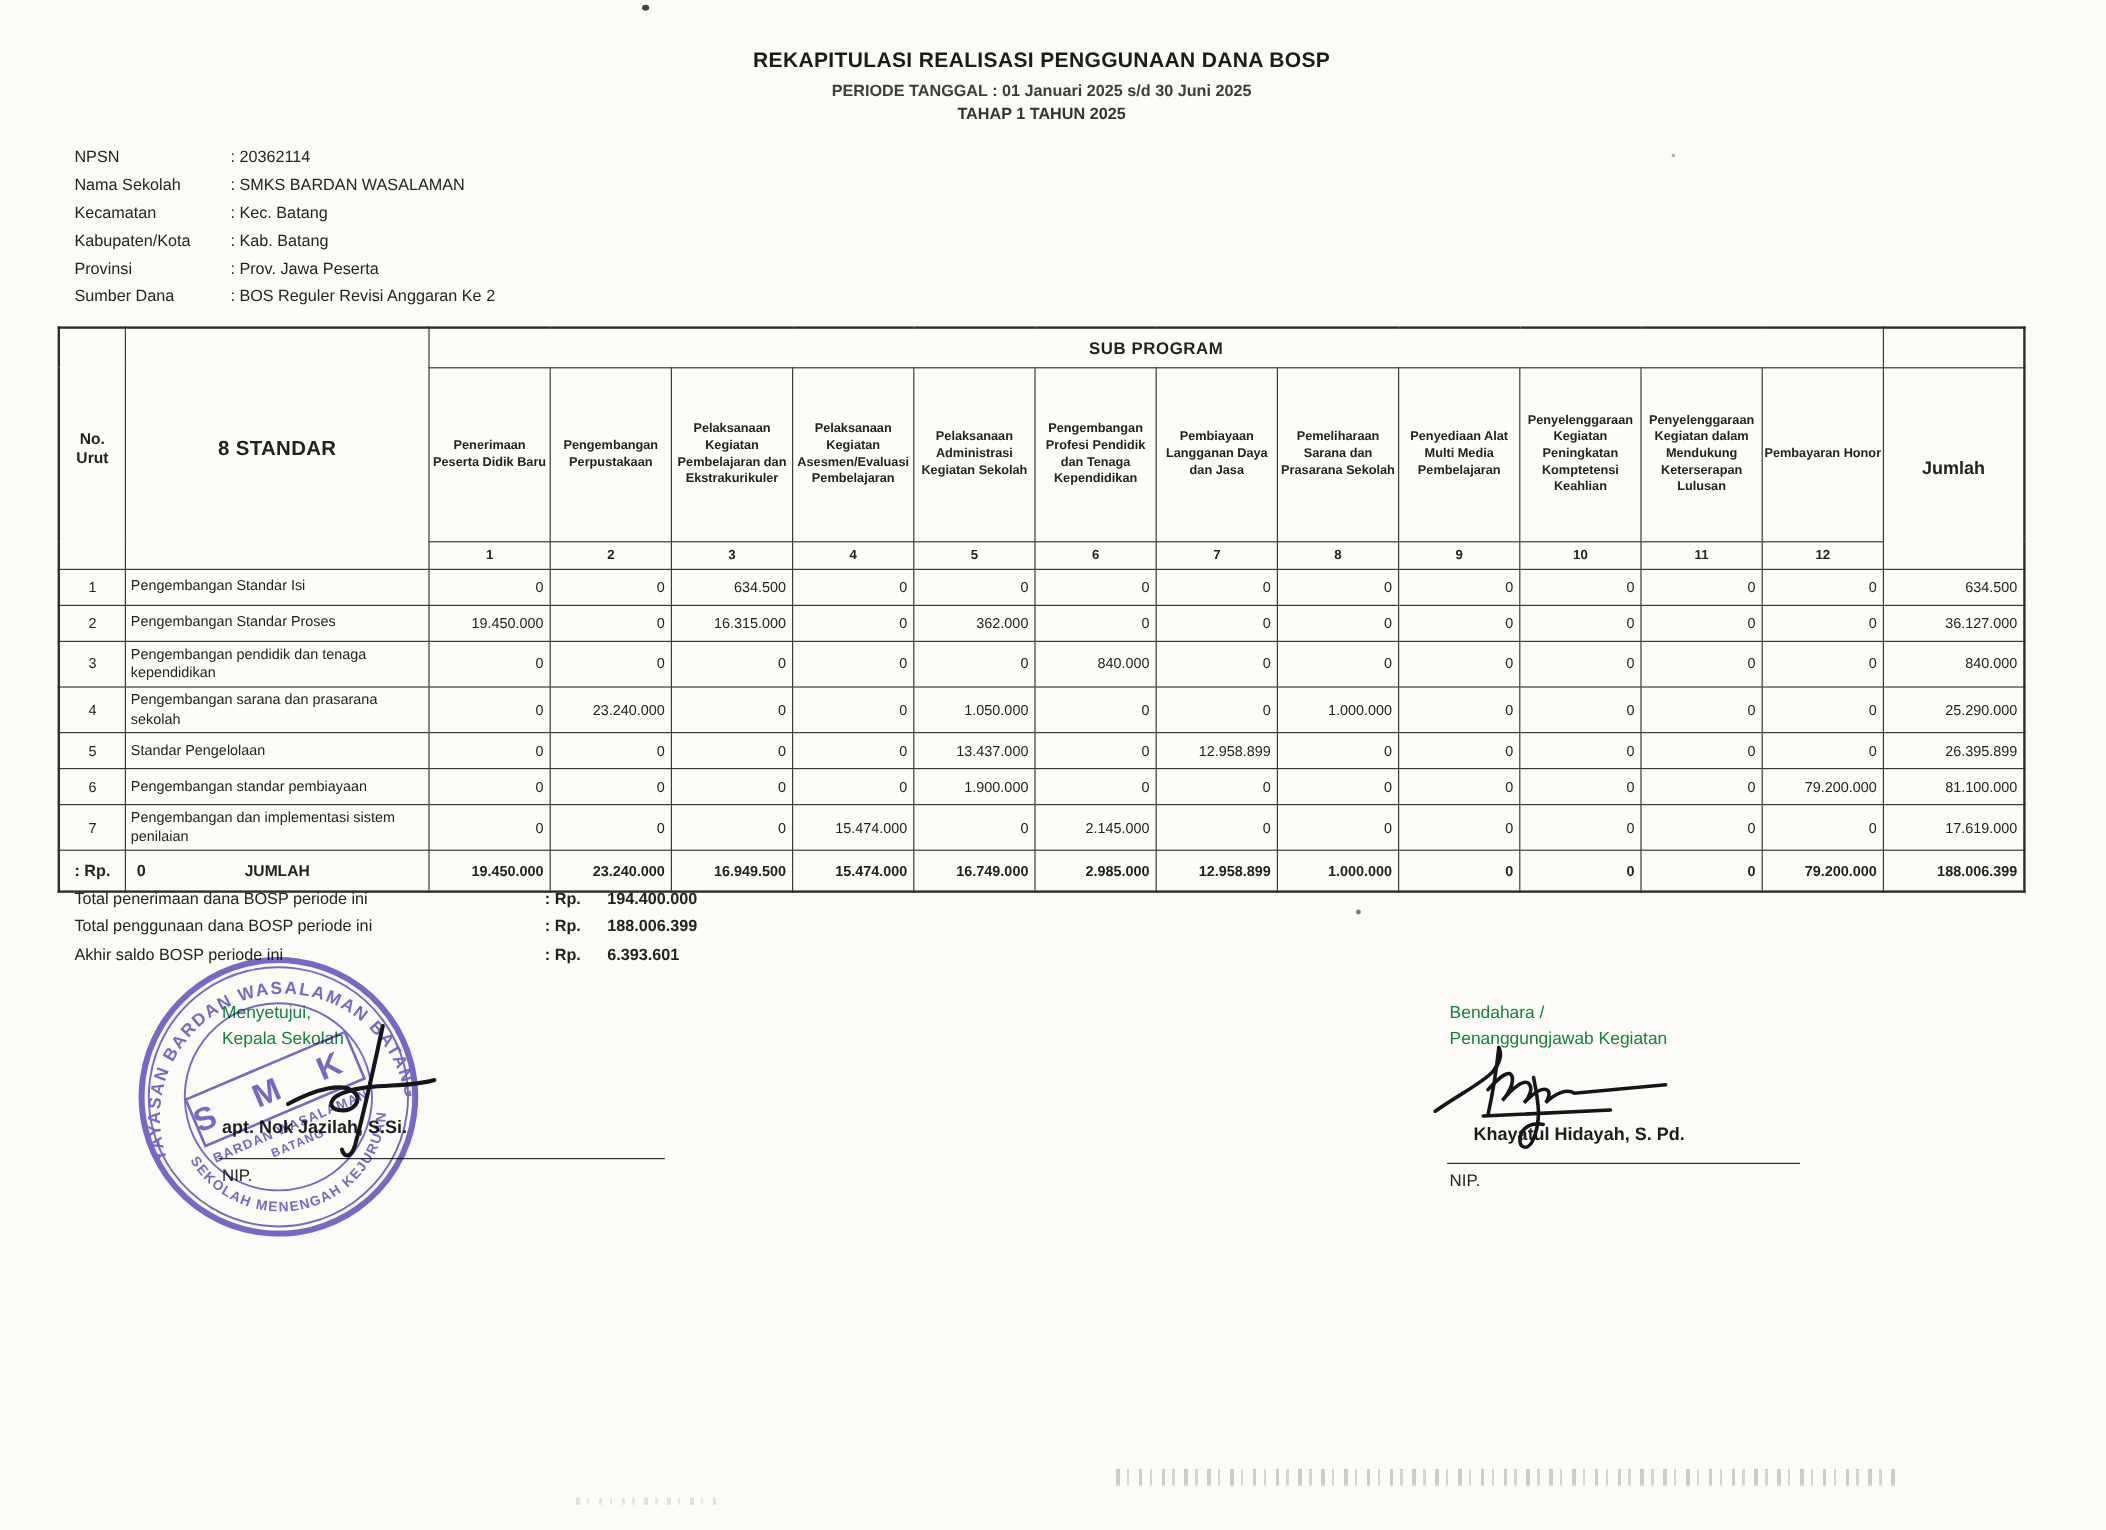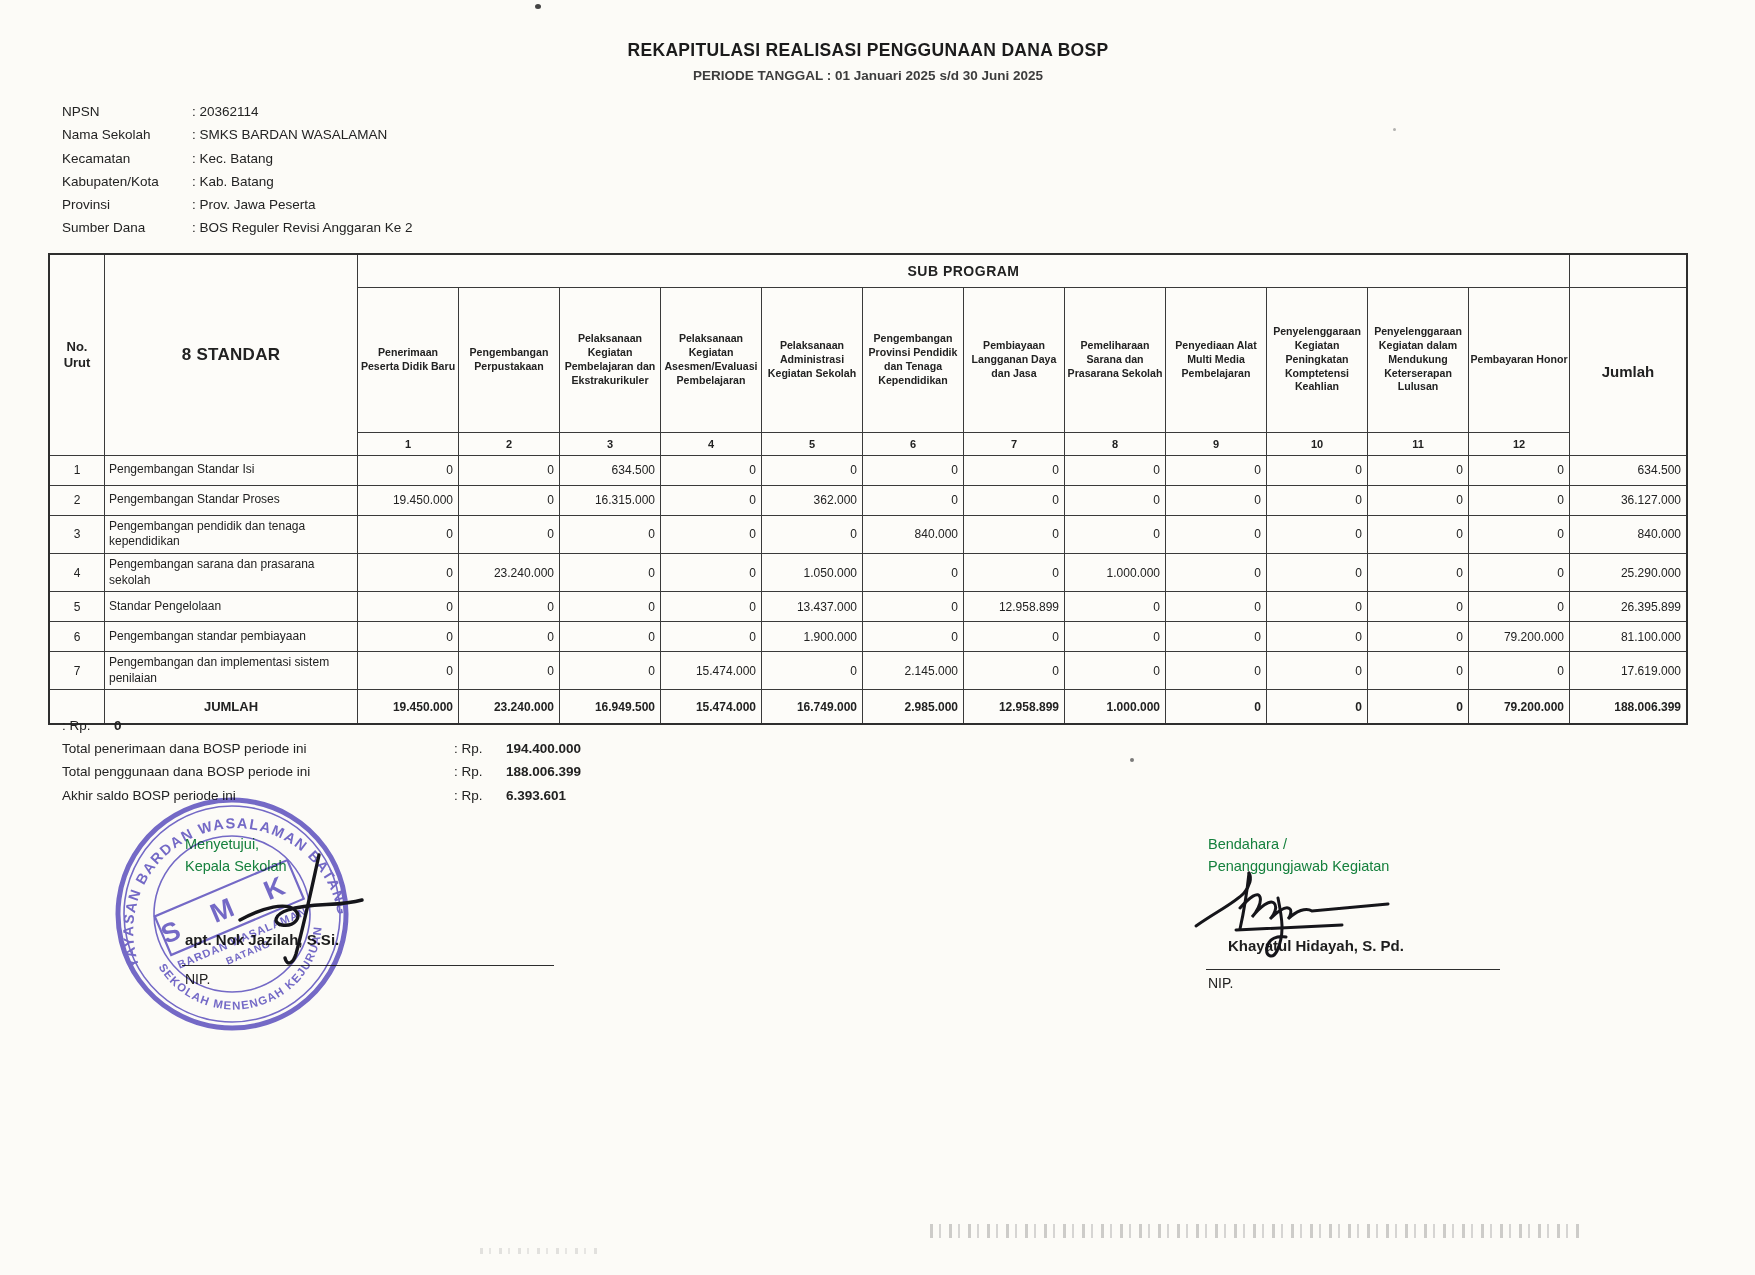--- a/index.html
+++ b/index.html
@@ -33,21 +33,21 @@
   .td-name{font-size:12px;padding:3px 4px;line-height:1.3;text-align:left;}
   .td-val{font-size:12px;text-align:right;padding:3px 5px;}
   .data-row td{height:23px;}
   .total-row td{font-weight:bold;height:27px;}
   .td-total-label{text-align:center;font-size:13px;font-weight:bold;}
 
   
   .summary{position:absolute;left:62px;top:714px;font-size:13.5px;}
   .sum-row{display:flex;line-height:23.2px;}
   .sum-label{width:392px;}
-  .sum-prefix{width:52px;font-weight:normal;}
+  .sum-prefix{width:52px;font-weight:bold;}
   .sum-value{font-weight:bold;}
 
   
   .sig-block{position:absolute;font-size:14.5px;line-height:22px;color:#15803d;}
   .sig-left-head{left:185px;top:833px;}
   .sig-right-head{left:1208px;top:833px;}
   .sig-name{position:absolute;font-weight:bold;font-size:15px;color:#1d1d1d;}
   .sig-left-name{left:185px;top:931px;}
   .sig-right-name{left:1208px;top:937px;margin-left:20px;}
   .sig-line{position:absolute;border-top:1.6px solid #2d2d2d;}
@@ -69,20 +69,21 @@
     background:repeating-linear-gradient(90deg,#555 0 3px,transparent 3px 9px,#777 9px 11px,transparent 11px 19px);}
 </style>
 </head>
 <body>
 
 <div class="page">
 
   <div class="title-block">
     <div class="doc-title">REKAPITULASI REALISASI PENGGUNAAN DANA BOSP</div>
     <div class="doc-subtitle">PERIODE TANGGAL : 01 Januari 2025 s/d 30 Juni 2025</div>
+    <div class="doc-subtitle2">TAHAP 1 TAHUN 2025</div>
   </div>
 
   <div class="school-info">
       <div class="info-row">
         <div class="info-label">NPSN</div>
         <div class="info-value">: 20362114</div>
       </div>
       <div class="info-row">
         <div class="info-label">Nama Sekolah</div>
         <div class="info-value">: SMKS BARDAN WASALAMAN</div>
@@ -113,21 +114,21 @@
         <th class="th-standar" rowspan="3">8 STANDAR</th>
         <th class="th-group" colspan="12">SUB PROGRAM</th>
         <th class="th-jumlah-spacer"></th>
       </tr>
       <tr id="row-names">
           <th class="th-sub">Penerimaan Peserta Didik Baru</th>
           <th class="th-sub">Pengembangan Perpustakaan</th>
           <th class="th-sub">Pelaksanaan Kegiatan Pembelajaran dan Ekstrakurikuler</th>
           <th class="th-sub">Pelaksanaan Kegiatan Asesmen/Evaluasi Pembelajaran</th>
           <th class="th-sub">Pelaksanaan Administrasi Kegiatan Sekolah</th>
-          <th class="th-sub">Pengembangan Provinsi Pendidik dan Tenaga Kependidikan</th>
+          <th class="th-sub">Pengembangan Profesi Pendidik dan Tenaga Kependidikan</th>
           <th class="th-sub">Pembiayaan Langganan Daya dan Jasa</th>
           <th class="th-sub">Pemeliharaan Sarana dan Prasarana Sekolah</th>
           <th class="th-sub">Penyediaan Alat Multi Media Pembelajaran</th>
           <th class="th-sub">Penyelenggaraan Kegiatan Peningkatan Komptetensi Keahlian</th>
           <th class="th-sub">Penyelenggaraan Kegiatan dalam Mendukung Keterserapan Lulusan</th>
           <th class="th-sub">Pembayaran Honor</th>
           <th class="th-jumlah" rowspan="2">Jumlah</th>
         </tr>
       <tr id="row-nums">
           <th class="th-num">1</th>

